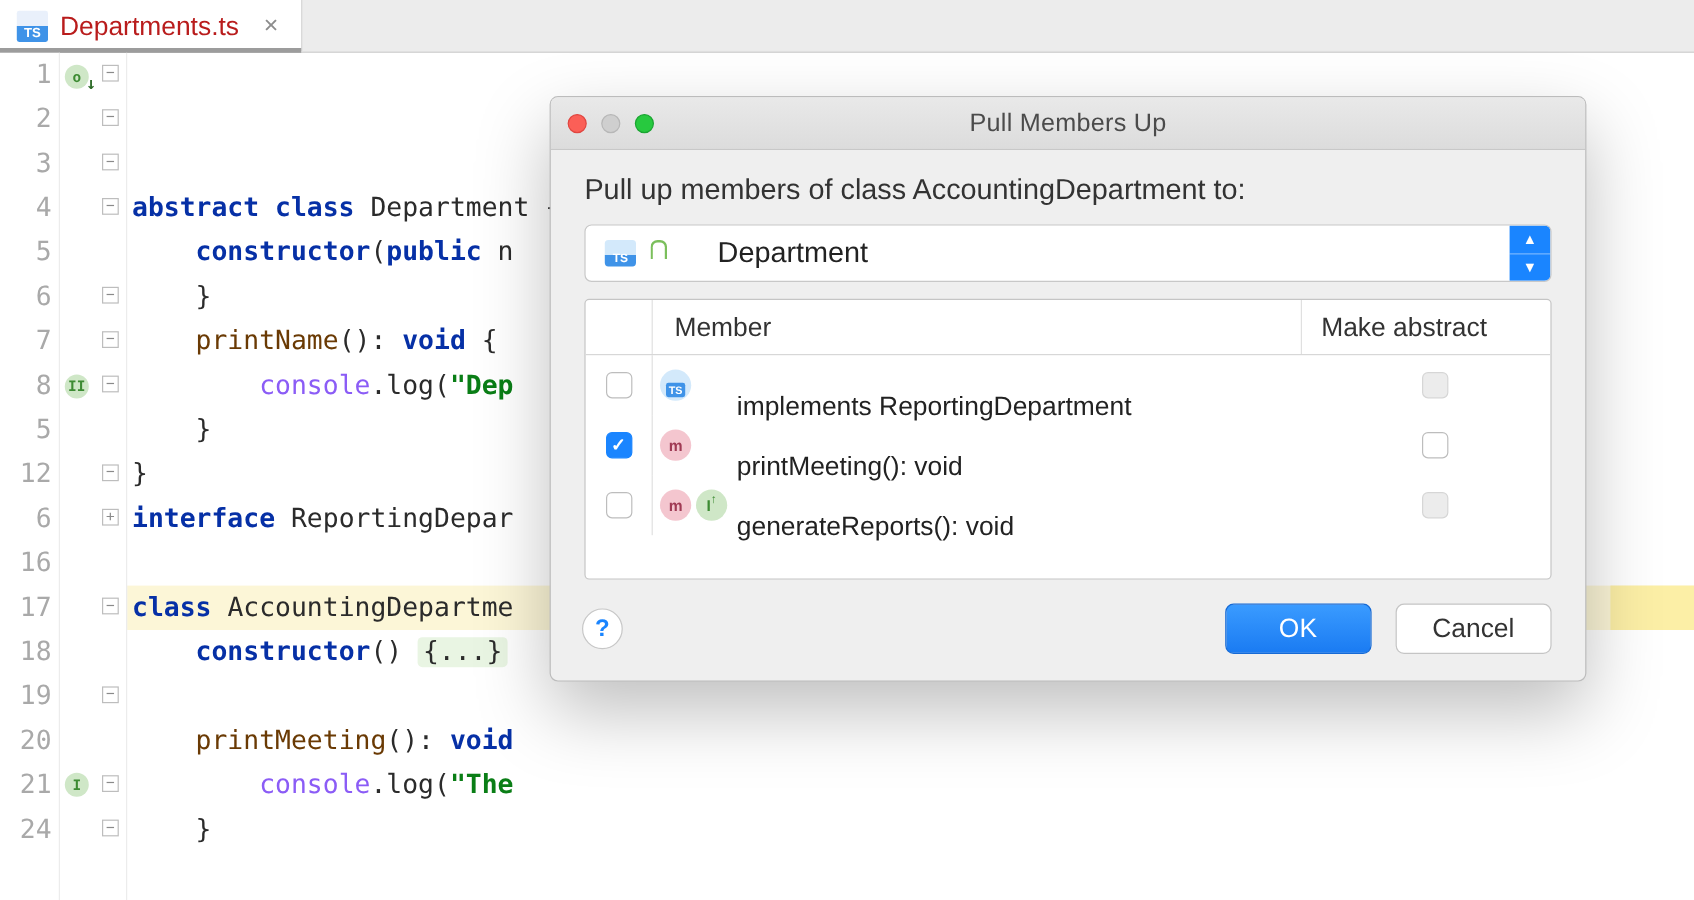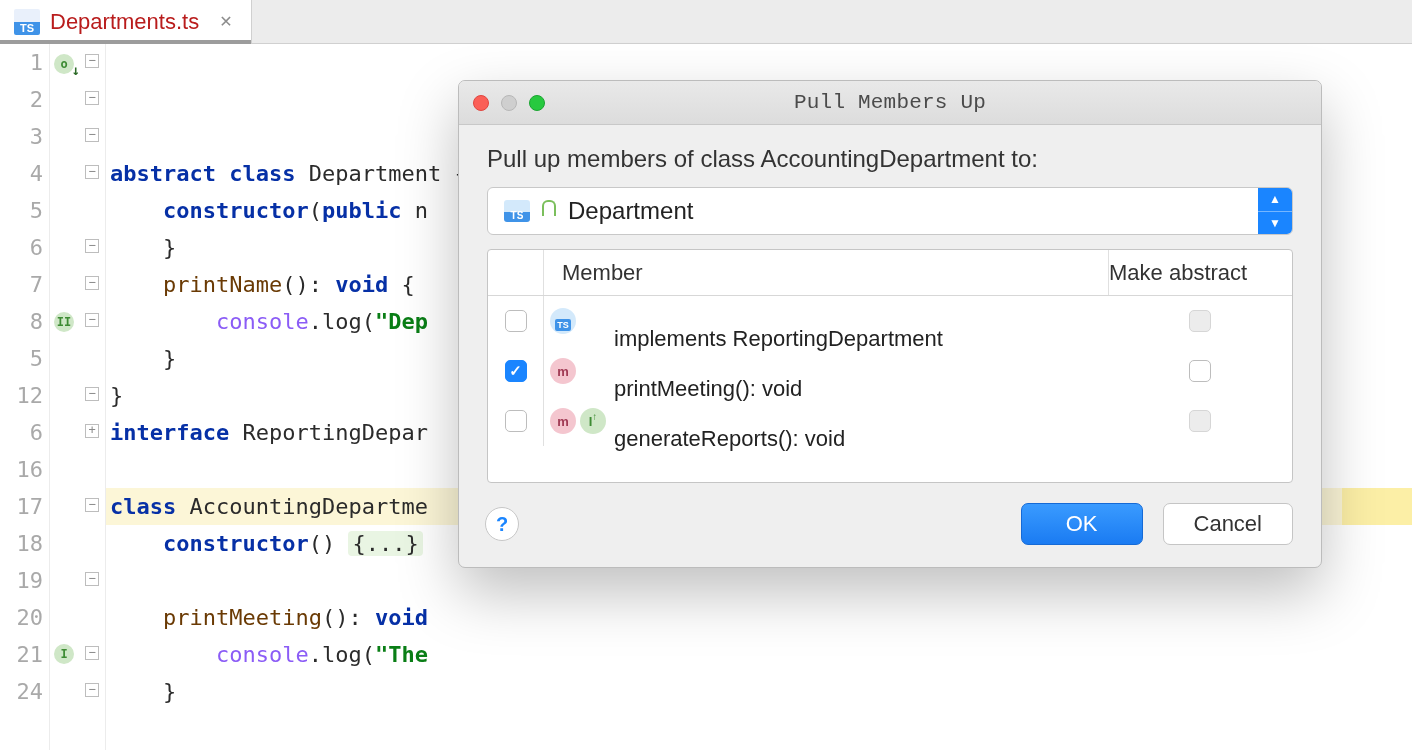--- a/index.html
+++ b/index.html
@@ -127,21 +127,20 @@
     border-radius: 7px;
     box-shadow: 0 25px 60px rgba(0,0,0,0.25);
     overflow: hidden;
   }
   .titlebar {
     height: 44px;
     background: linear-gradient(#e9e9e9,#dcdcdc);
     display: flex; align-items: center;
     position: relative;
     border-bottom:1px solid #c8c8c8;
-    font-family:Liberation Mono, monospace;
   }
   .traffic { display:flex; gap:12px; margin-left:14px;}
   .dot{ width:16px;height:16px;border-radius:50%; }
   .dot.red{background:#fb5f57;border:1px solid #e04640;}
   .dot.yel{background:#cfcfcf;border:1px solid #b7b7b7;}
   .dot.grn{background:#27c93f;border:1px solid #1ba532;}
   .titlebar .title{
     position:absolute; left:0; right:0; text-align:center;
     color:#4b4b4b; font-size:21px; letter-spacing:.2px;
   }
@@ -157,21 +156,21 @@
   .combo .ts-small{
     width:26px;height:22px;border-radius:3px;
     background:linear-gradient(180deg,#d3e9fb 0 55%,#3f93e8 55% 100%);
     display:flex;align-items:flex-end;justify-content:center;
     font-size:10px;font-weight:700;color:#fff;padding-bottom:1px;
   }
   .combo .lock{
     width:14px;height:16px;border:2px solid #7bbf5c;border-bottom:none;border-radius:6px 6px 0 0;
     position:relative; top:-3px;
   }
-  .combo .val{ font-size:24px; color:#222;}
+  .combo .val{ font-size:24px; color:#222;margin-left:30px;}
   .combo .stepper{
     width:34px; align-self:stretch;
     background:#1a85ff; display:flex; flex-direction:column;
   }
   .stepper div{flex:1;display:flex;align-items:center;justify-content:center;color:#fff;font-size:12px;}
   .stepper div:first-child{border-bottom:1px solid rgba(255,255,255,.4);}
   .stepper .up::before{content:"▲";}
   .stepper .dn::before{content:"▼";}
 
   .section-label{
@@ -184,21 +183,21 @@
     margin-top:14px;
     background:#fff; border:1px solid #c5c5c5; border-radius:4px;
     overflow:hidden;
   }
   .mb-head{
     display:flex; height:46px; align-items:center;
     border-bottom:1px solid #d7d7d7; color:#333; font-size:22px;
   }
   .col-chk{ width:56px; border-right:1px solid #e0e0e0; height:100%;}
   .col-mem{ flex:1; padding-left:18px;}
-  .col-abs{ width:184px; text-align:left; border-left:1px solid #e0e0e0; height:100%; display:flex; align-items:center;}
+  .col-abs{ width:208px; text-align:left; padding-left:16px; border-left:1px solid #e0e0e0; height:100%; display:flex; align-items:center;}
 
   .mb-row{
     display:flex; align-items:center; height:50px; font-size:22px; color:#222;
   }
   .mb-row .col-chk{ display:flex; align-items:center; justify-content:center;}
   .mb-row .col-abs{ display:flex; align-items:center; justify-content:center; border-left:none;}
   .mb-row .icon-stack{ display:flex; align-items:center; gap:4px; width:70px; padding-left:6px;}
   .mb-row .label{ flex:1;margin-top:36px; }
 
   .chk{

